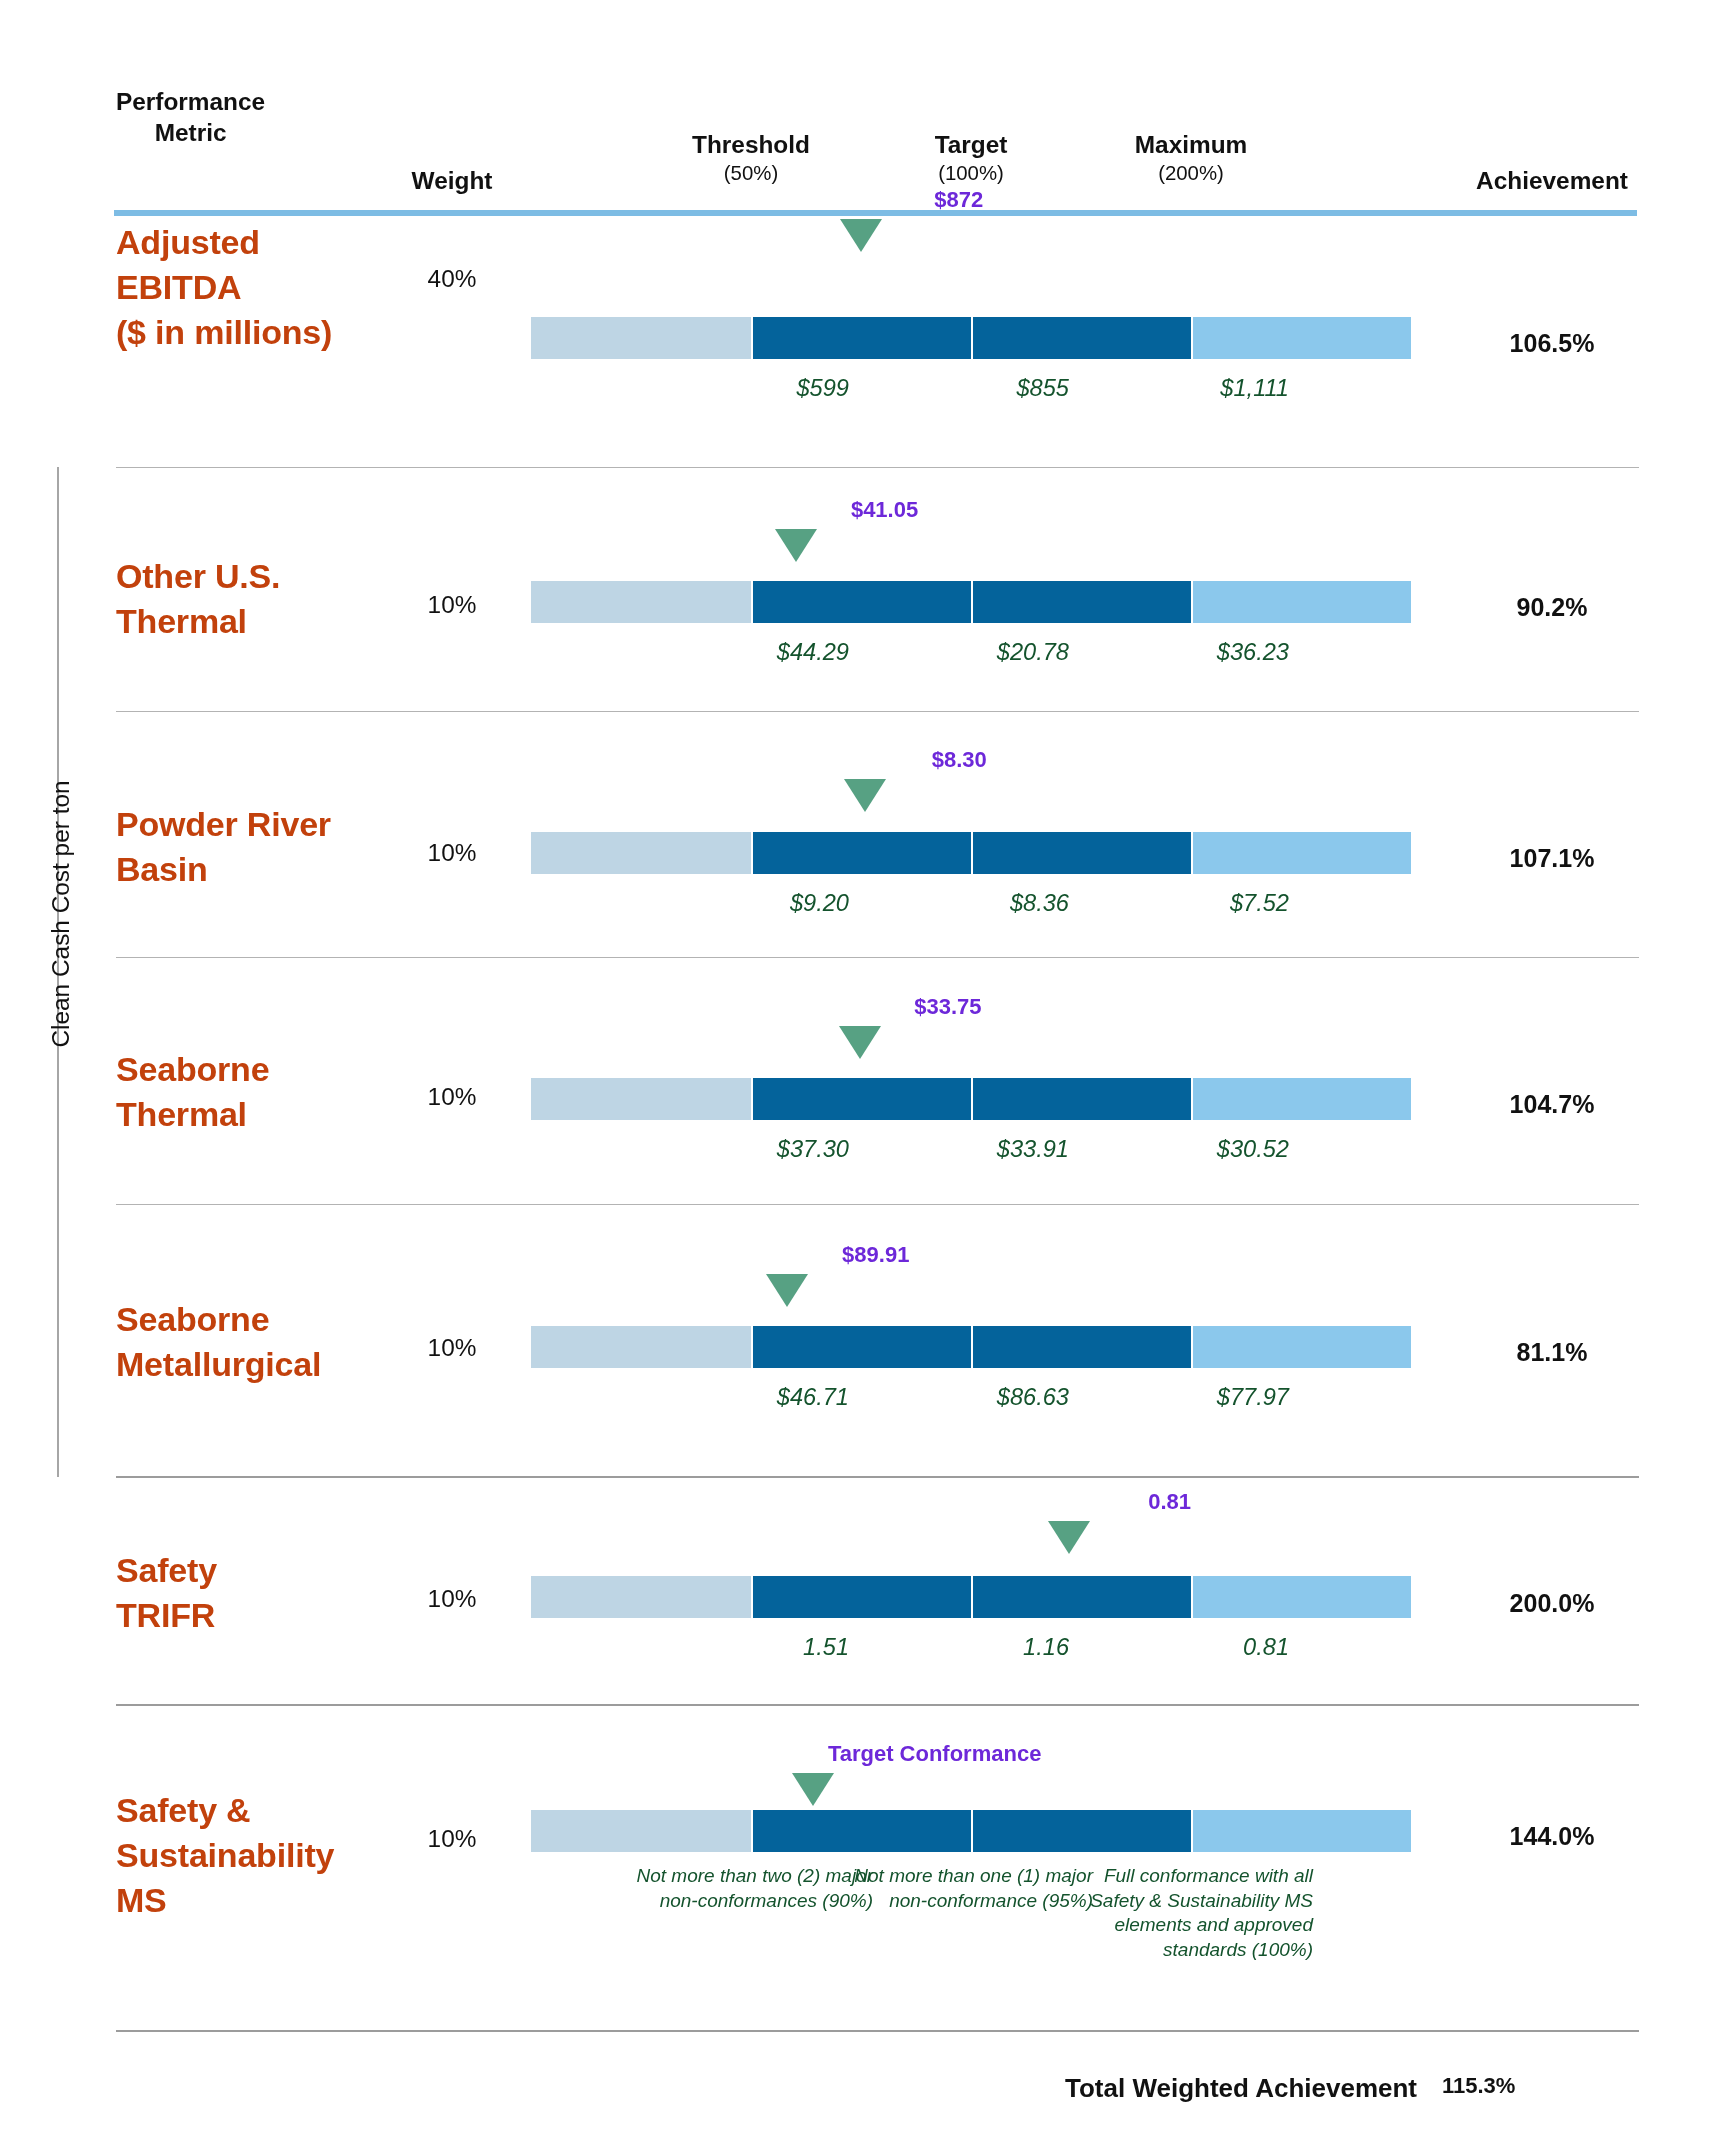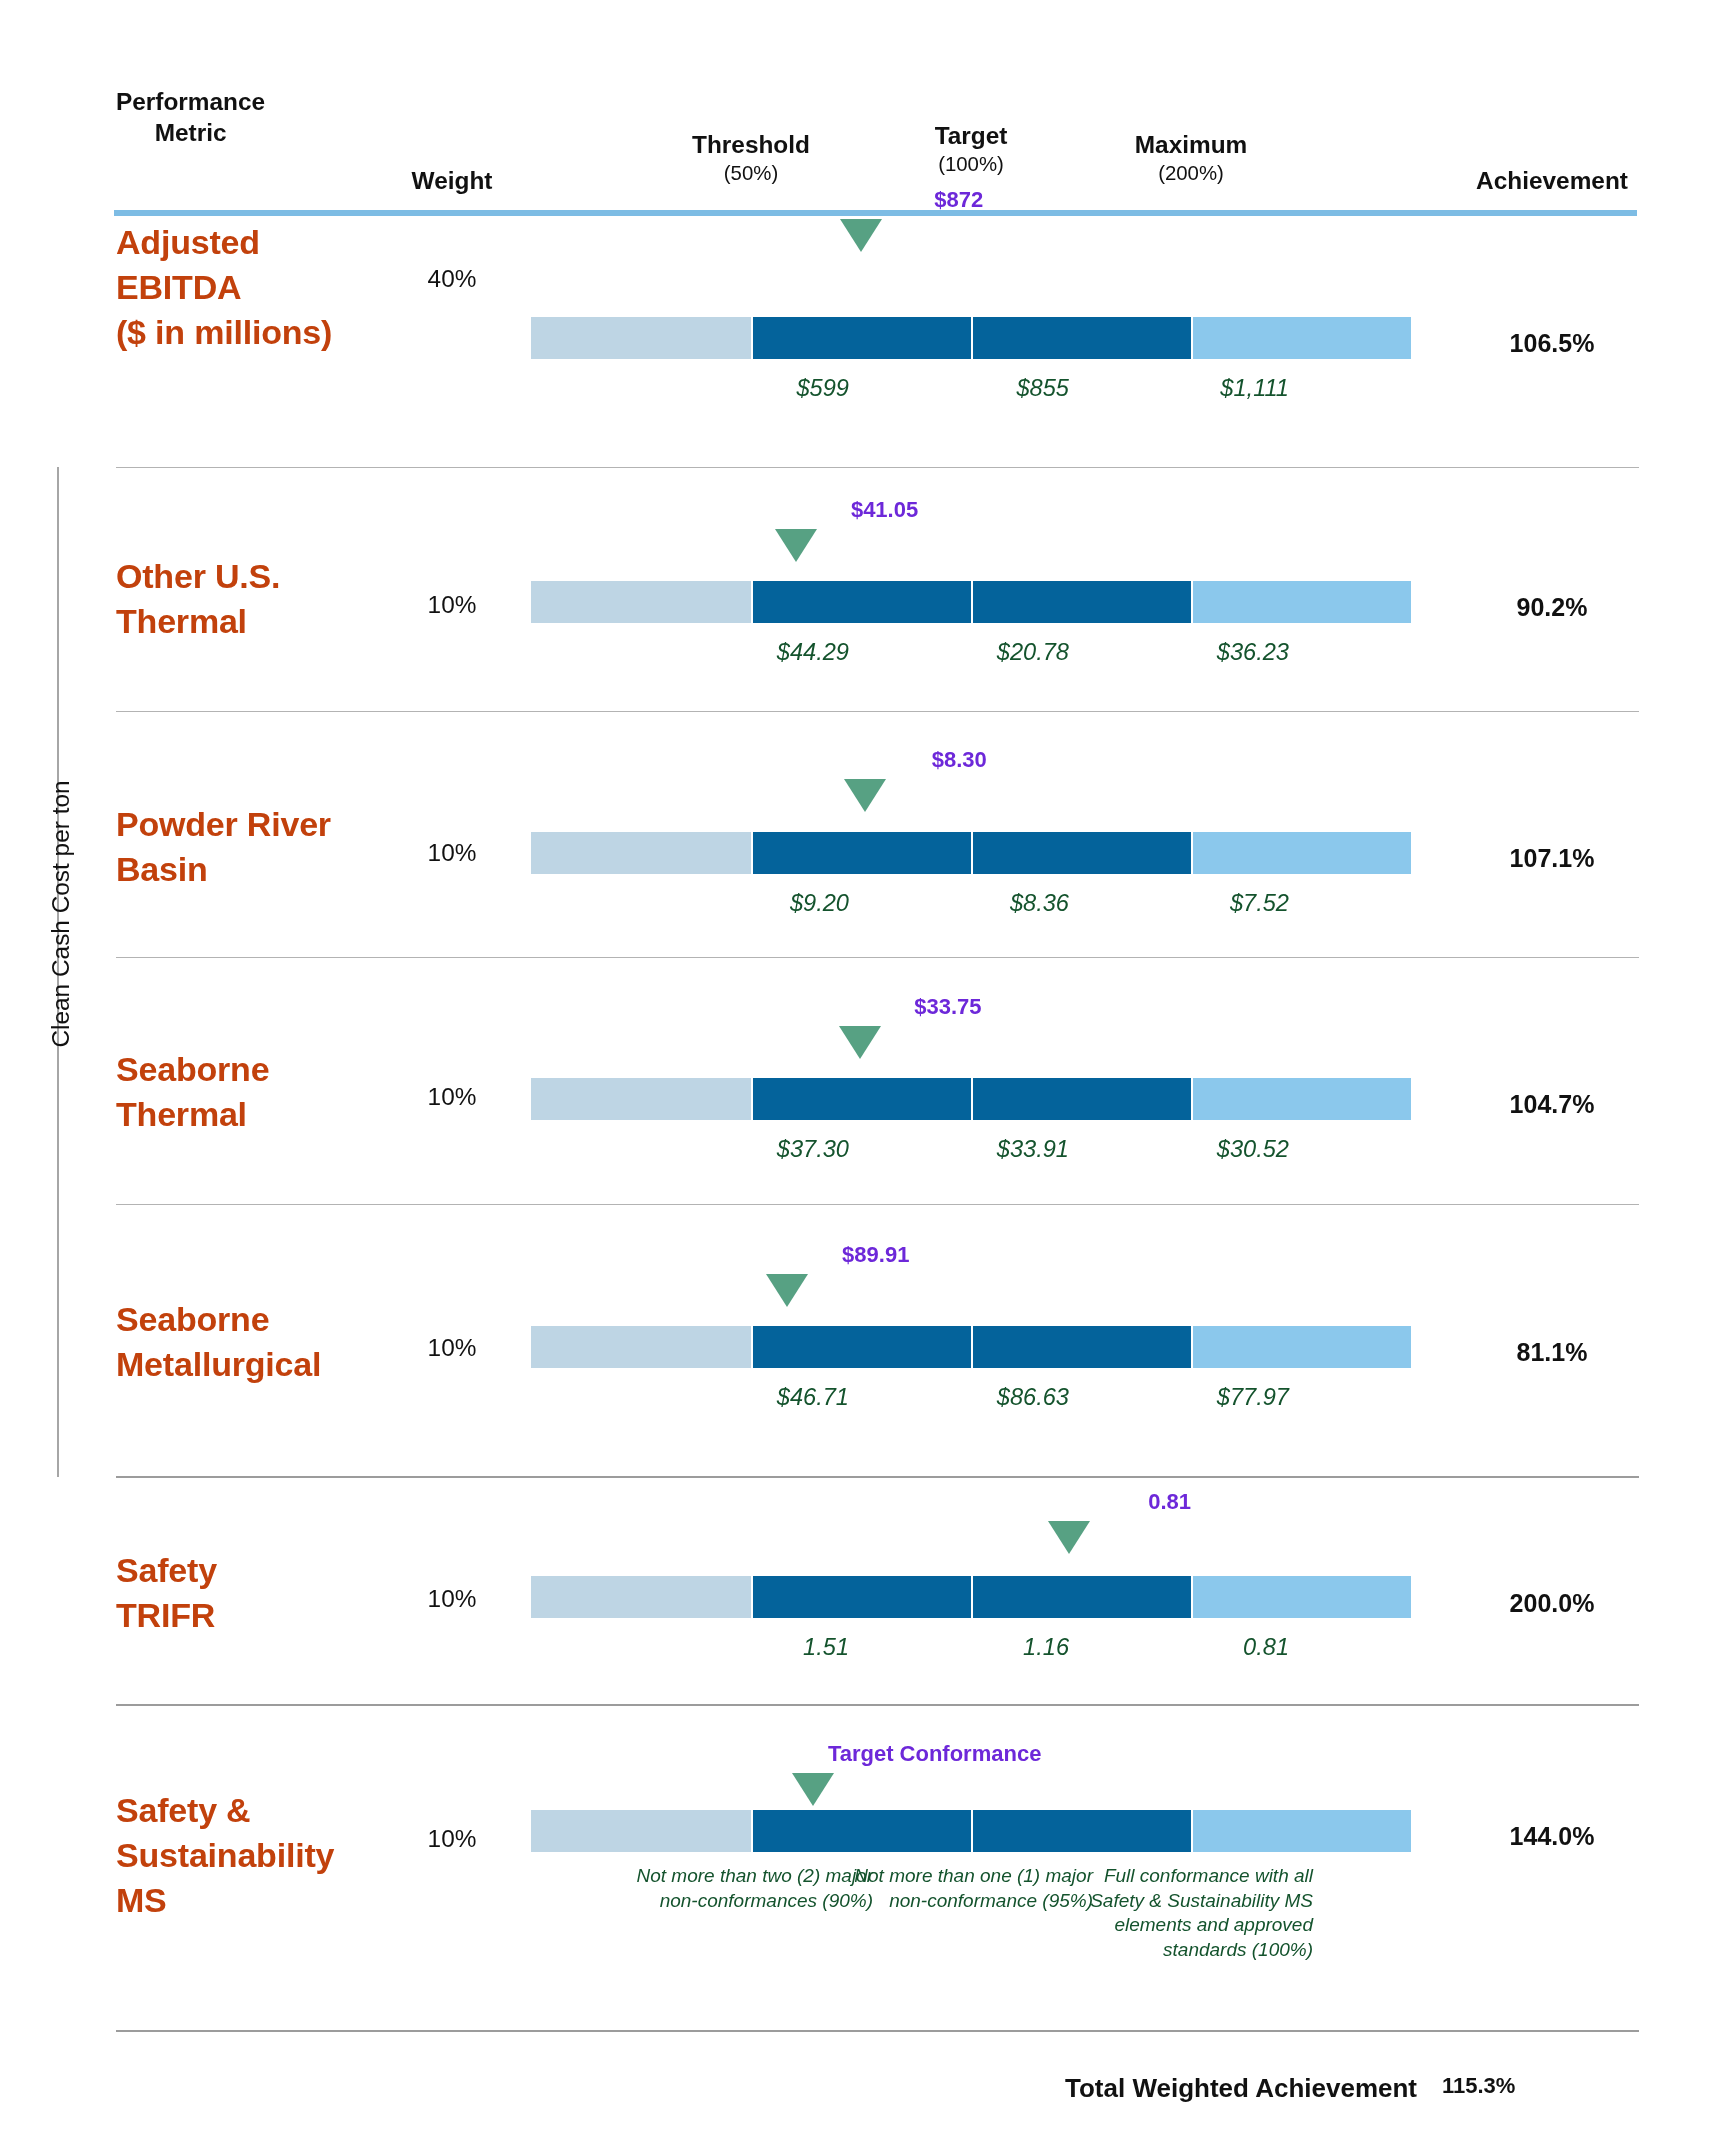--- a/index.html
+++ b/index.html
@@ -203,21 +203,21 @@
     <span>Metric</span>
   </div>
 
   <div class="hdr" style="left:399px; top:165px; width:106px;">Weight</div>
 
   <div class="hdr" style="left:653px; top:129px; width:196px;">
     <span>Threshold</span>
     <span class="sub">(50%)</span>
   </div>
 
-  <div class="hdr" style="left:873px; top:120px; width:196px;">
+  <div class="hdr" style="left:873px; top:129px; width:196px;">
     <span>Target</span>
     <span class="sub">(100%)</span>
   </div>
 
   <div class="hdr" style="left:1093px; top:129px; width:196px;">
     <span>Maximum</span>
     <span class="sub">(200%)</span>
   </div>
 
   <div class="hdr" style="left:1442px; top:165px; width:220px;">Achievement</div>

